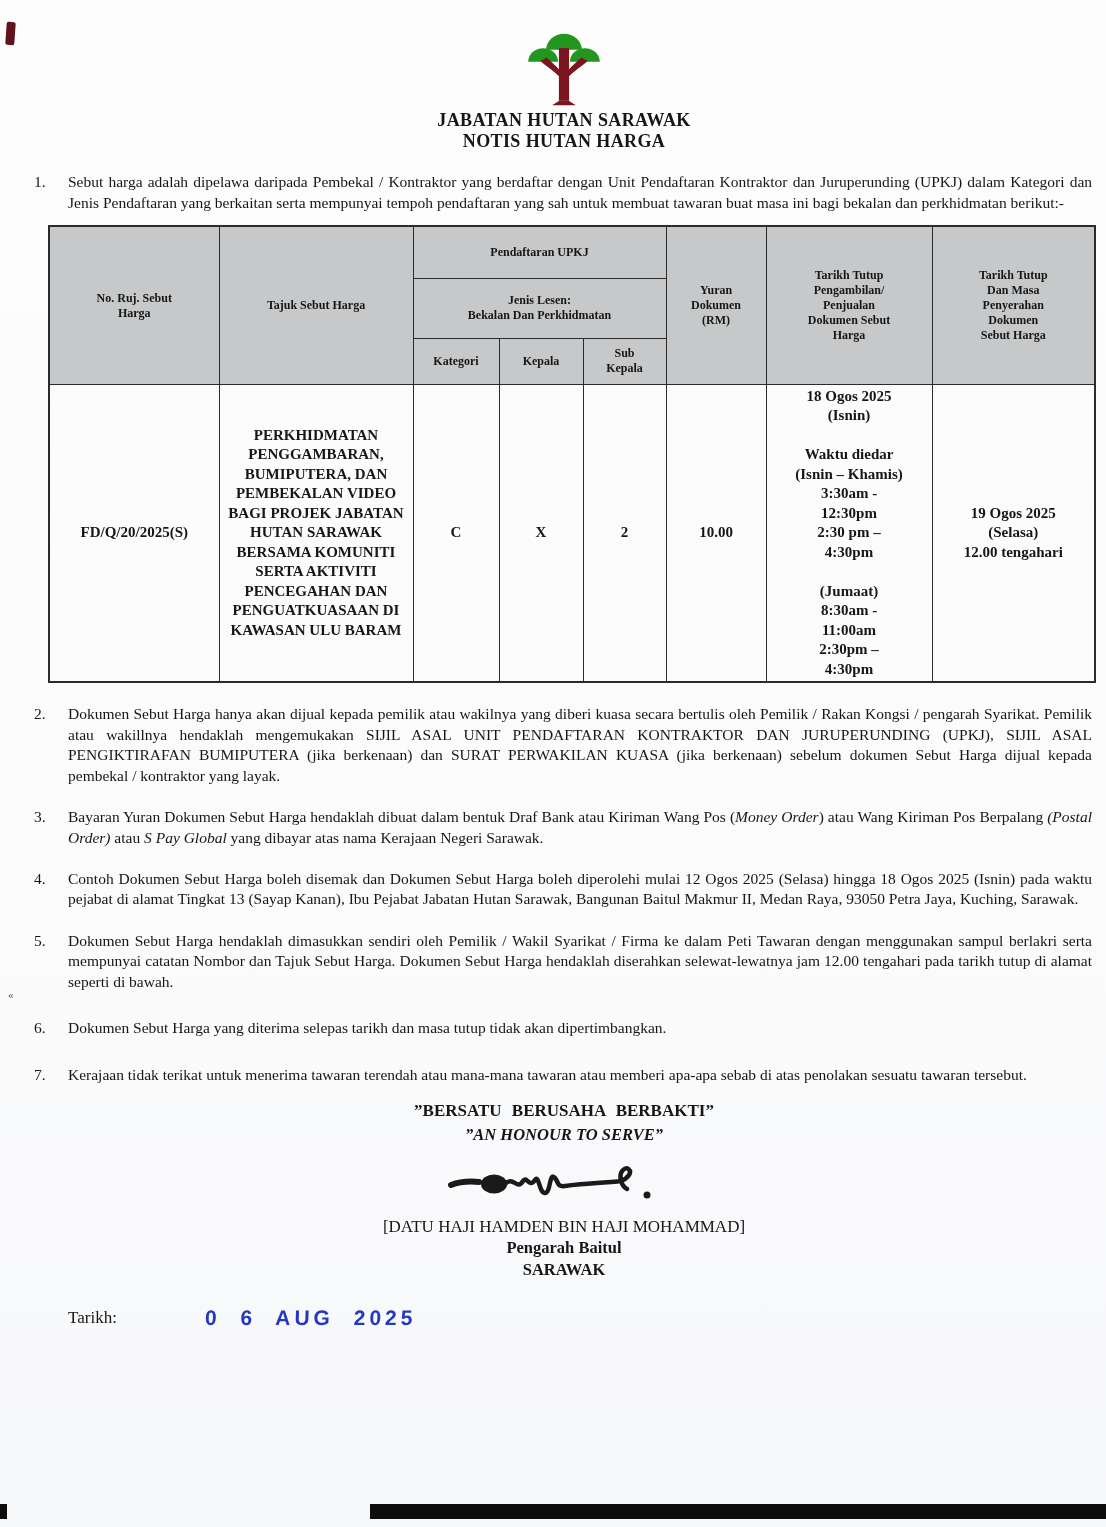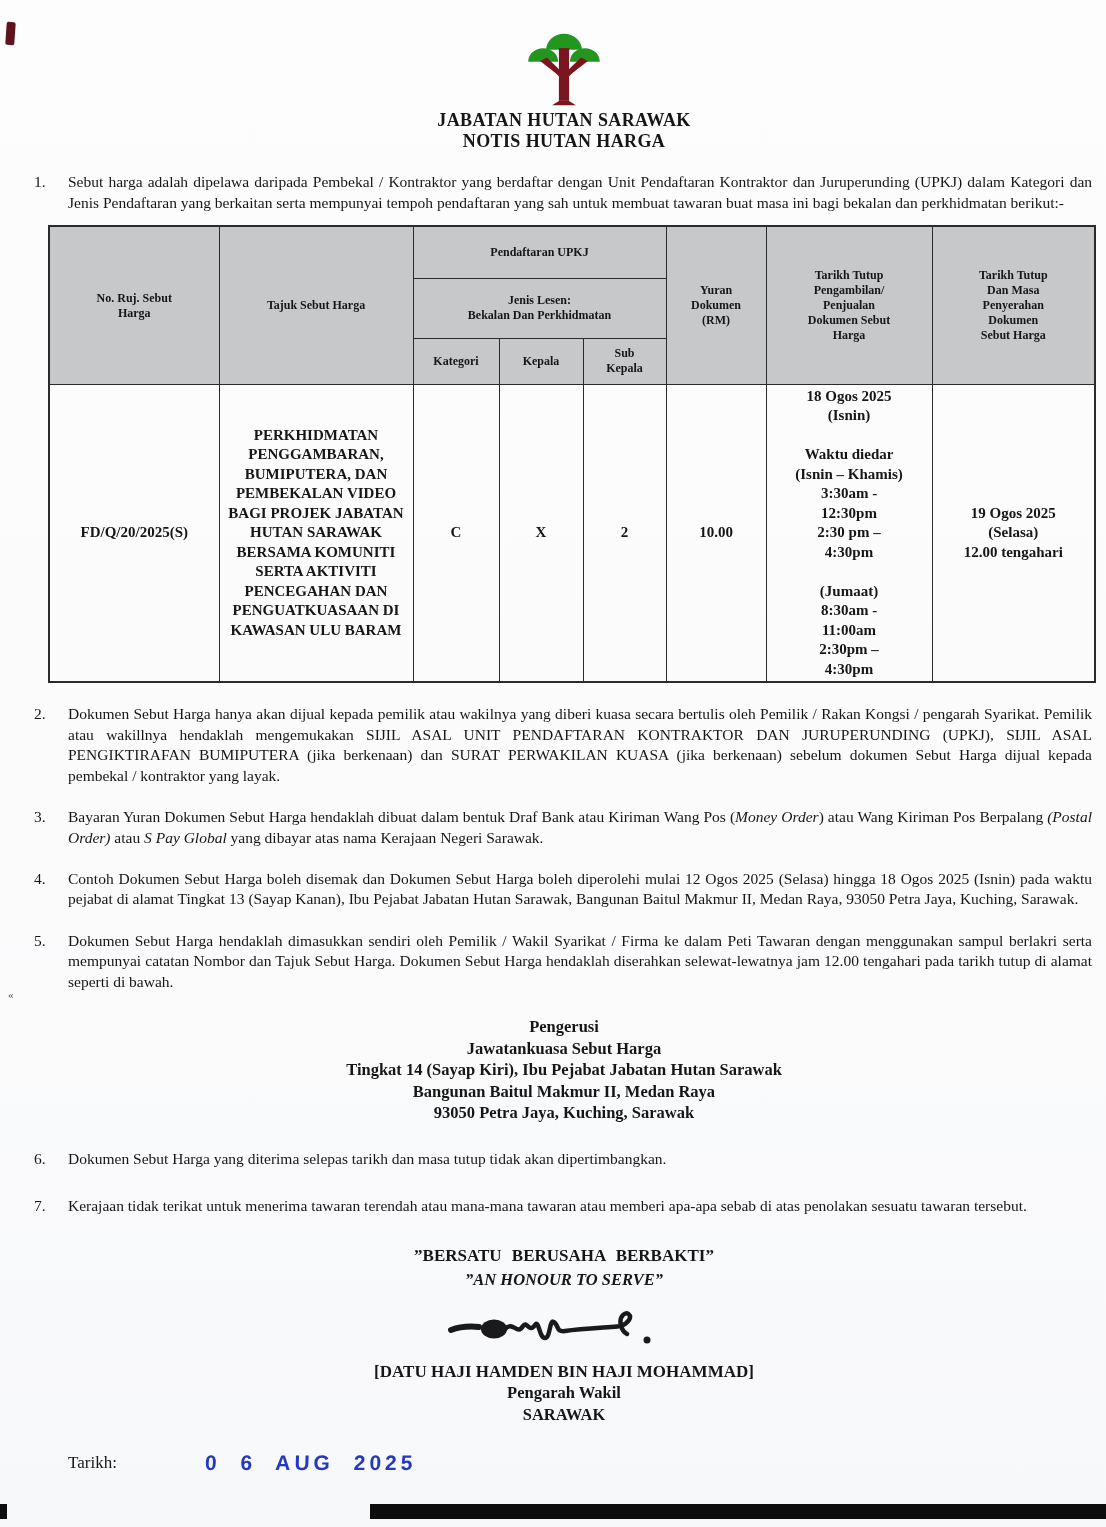--- a/index.html
+++ b/index.html
@@ -27,24 +27,24 @@
   
   table.qt{border-collapse:collapse;margin:12px 0 0 14px;table-layout:fixed;width:1046px;}
   table.qt th,table.qt td{border:1px solid #2b2b2b;padding:2px 4px;vertical-align:middle;text-align:center;}
   table.qt{border:2px solid #2b2b2b;}
   table.qt th{background:#c7c8c9;font-weight:bold;font-size:12px;line-height:1.25;white-space:pre-line;}
   table.qt td{background:transparent;font-weight:bold;font-size:15px;line-height:1.3;white-space:pre-line;}
   tr.h1{height:52px;} tr.h2{height:60px;} tr.h3{height:46px;} tr.bodyrow{height:288px;}
   td.tajuk{font-size:15px;line-height:1.35;padding:6px 10px;}
   
   .addr{margin-top:24px;text-align:center;font-weight:bold;font-size:16.5px;line-height:1.3;white-space:pre-line;}
-  .motto1{margin-top:30px;text-align:center;font-weight:bold;font-size:17px;word-spacing:6px;}
+  .motto1{margin-top:16px;text-align:center;font-weight:bold;font-size:17px;word-spacing:6px;}
   .motto2{text-align:center;font-weight:bold;font-style:italic;font-size:16.5px;margin-top:4px;}
   .sig-wrap{text-align:center;margin-top:8px;}
-  .sig-name{text-align:center;font-weight:bold;font-size:17px;margin-top:2px;}
+  .sig-name{text-align:center;font-weight:normal;font-size:17px;margin-top:2px;}
   .sig-title{text-align:center;font-weight:bold;font-size:16.5px;line-height:1.3;}
   .date-row{margin:26px 0 0 34px;font-size:17px;display:flex;align-items:center;gap:48px;}
   .date-stamp{font-family:"Liberation Sans",sans-serif;font-weight:bold;font-size:21px;color:#2438c2;letter-spacing:4px;word-spacing:10px;margin-left:40px;transform:skewX(-2deg);}
   .nota{margin:22px 0 0 34px;padding-right:14px;font-size:15.5px;font-style:italic;text-align:justify;line-height:1.35;}
   
   .artifact-top-left{position:absolute;left:6px;top:22px;width:9px;height:23px;background:#5d141c;border-radius:2px;transform:rotate(4deg);}
   .artifact-left-mid{position:absolute;left:8px;top:988px;color:#555;font-size:11px;}
   .artifact-bottom-bar{position:absolute;left:370px;top:1504px;width:736px;height:15px;background:#0d0d0d;}
   .artifact-bottom-nub{position:absolute;left:0;top:1504px;width:7px;height:15px;background:#0d0d0d;}
 </style>
@@ -165,25 +165,20 @@
     </div>
     <div class="clause">
       <div class="num">4.</div>
       <div class="body"><span>Contoh Dokumen Sebut Harga boleh disemak dan Dokumen Sebut Harga boleh diperolehi mulai </span><span class="b">12 Ogos 2025 (Selasa) hingga 18 Ogos 2025 (Isnin)</span><span> pada waktu pejabat di alamat </span><span class="b">Tingkat 13 (Sayap Kanan), Ibu Pejabat Jabatan Hutan Sarawak,</span><span> </span><span class="b">Bangunan Baitul Makmur II, Medan Raya, 93050 Petra Jaya, Kuching, Sarawak.</span></div>
     </div>
     <div class="clause">
       <div class="num">5.</div>
       <div class="body"><span>Dokumen Sebut Harga hendaklah dimasukkan sendiri oleh Pemilik / Wakil Syarikat / Firma ke dalam Peti Tawaran dengan menggunakan </span><span class="b">sampul berlakri</span><span> serta mempunyai catatan </span><span class="b">Nombor</span><span> dan </span><span class="b">Tajuk Sebut Harga</span><span>. Dokumen Sebut Harga hendaklah diserahkan selewat-lewatnya </span><span class="b">jam 12.00 tengahari</span><span> pada tarikh tutup di alamat seperti di bawah.</span></div>
     </div>
 
-    <div class="addr">Pengerusi
-Jawatankuasa Sebut Harga
-Tingkat 14 (Sayap Kiri), Ibu Pejabat Jabatan Hutan Sarawak
-Bangunan Baitul Makmur II, Medan Raya
-93050 Petra Jaya, Kuching, Sarawak</div>
 
     <div class="clause" style="margin-top:26px;">
       <div class="num">6.</div>
       <div class="body"><span>Dokumen Sebut Harga yang diterima selepas tarikh dan masa tutup tidak akan dipertimbangkan.</span></div>
     </div>
     <div class="clause" style="margin-top:26px;">
       <div class="num">7.</div>
       <div class="body"><span>Kerajaan tidak terikat untuk menerima tawaran terendah atau mana-mana tawaran atau memberi apa-apa sebab di atas penolakan sesuatu tawaran tersebut.</span></div>
     </div>
 
@@ -191,21 +186,21 @@
     <div class="motto2">”AN HONOUR TO SERVE”</div>
 
     <div class="sig-wrap">
       <svg width="250" height="58" viewBox="0 0 250 58">
         <path d="M12,32 C20,29 30,28 40,29" fill="none" stroke="#1a1a1a" stroke-width="6" stroke-linecap="round"></path>
         <ellipse cx="55" cy="31" rx="13" ry="9.5" fill="#1a1a1a"></ellipse>
         <path d="M66,31 C74,22 78,38 84,28 C88,22 90,36 96,27 C100,21 100,40 106,40 C112,40 110,18 116,25 C120,30 118,34 126,33 C140,31 158,30 172,29 C180,28.5 186,28 190,22 C193,17 188,13 184,17 C179,22 182,33 188,36" fill="none" stroke="#1a1a1a" stroke-width="4.5" stroke-linecap="round"></path>
         <circle cx="208" cy="42" r="3.5" fill="#1a1a1a"></circle>
       </svg>
       <div class="sig-name">[DATU HAJI HAMDEN BIN HAJI MOHAMMAD]</div>
-      <div class="sig-title">Pengarah Wakil</div>
+      <div class="sig-title">Pengarah Baitul</div>
       <div class="sig-title">SARAWAK</div>
     </div>
 
     <div class="date-row">
       <span>Tarikh:</span>
       <span class="date-stamp">0 6  AUG  2025</span>
     </div>
 
     <div class="nota"></div>
 

